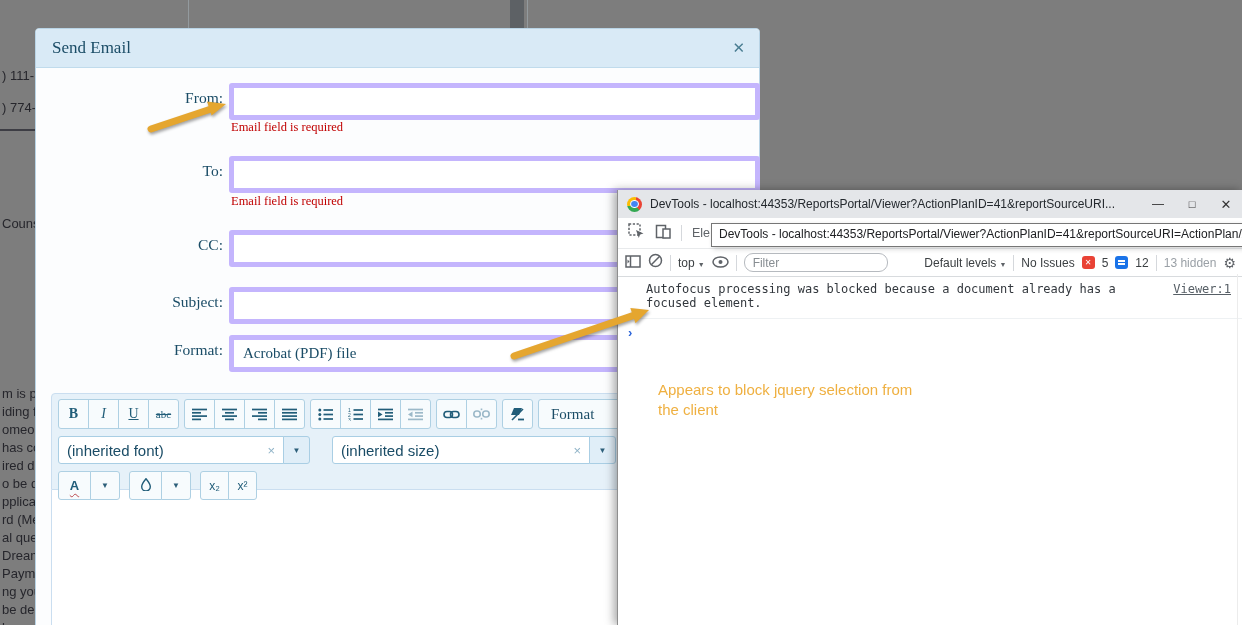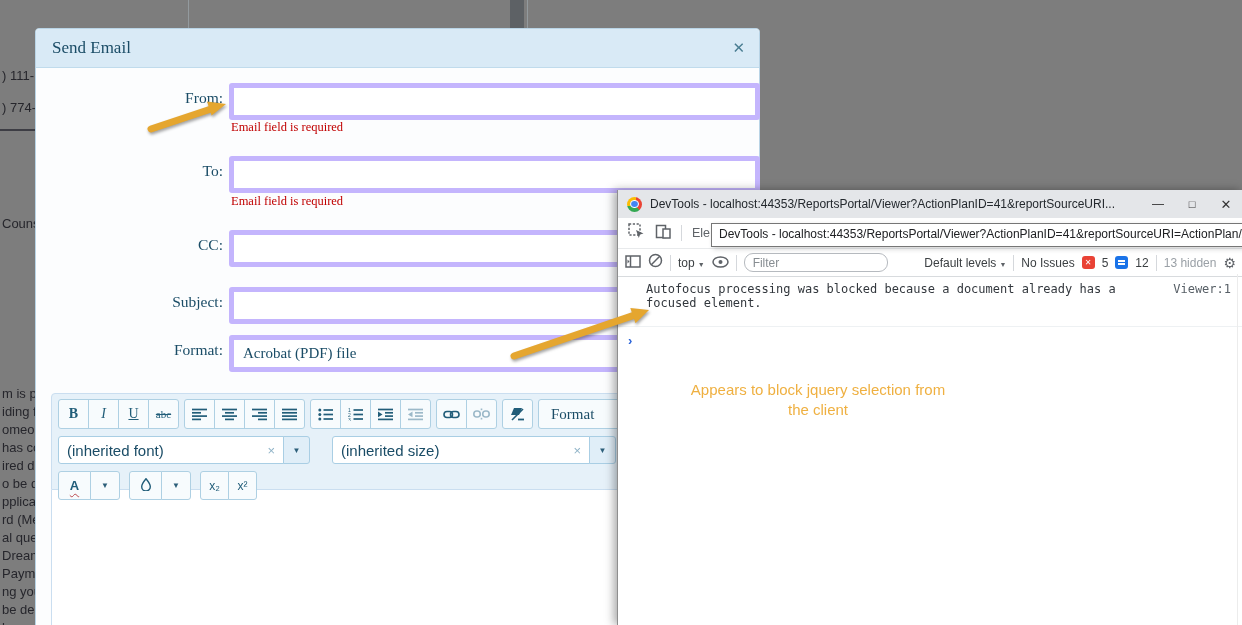--- a/index.html
+++ b/index.html
@@ -93,31 +93,31 @@
     font-size:12px;color:#3c4043;padding:1px 8px;outline:none;}
   .dt-filter::placeholder{color:#878d92;}
   .badge{width:13px;height:13px;border-radius:3px;display:flex;align-items:center;
     justify-content:center;color:#fff;font-size:8px;flex:none;}
   .badge.err{background:#e94235;}
   .badge.msg{background:#1a73e8;position:relative;}
   .badge.msg::after{content:"";position:absolute;left:3px;right:3px;top:4px;height:1.5px;
     background:#fff;box-shadow:0 3px 0 #fff;}
   .hidden-txt{font-size:12px;color:#9aa0a6;white-space:nowrap;}
   .gear{font-size:14px;color:#5f6368;cursor:pointer;}
-  .console-row{display:flex;align-items:flex-start;padding:5px 12px 16px 28px;
+  .console-row{display:flex;align-items:flex-start;padding:5px 12px 8px 28px;
     border-bottom:1px solid #eef1f3;}
   .console-msg{width:540px;font-family:"DejaVu Sans Mono","Liberation Mono",monospace;
     font-size:12px;line-height:14px;color:#32373d;}
   .console-link{margin-left:auto;font-family:"DejaVu Sans Mono","Liberation Mono",monospace;
-    font-size:12px;color:#575f66;cursor:pointer;}
+    font-size:12px;color:#575f66;text-decoration:underline;cursor:pointer;}
   .prompt{padding:6px 0 0 10px;color:#2b64d9;font-size:13px;font-weight:bold;}
   .console-scroll-line{position:absolute;right:5px;top:84px;bottom:0;width:1px;background:#ececec;}
 
   
-  .annotation{position:absolute;left:40px;top:190px;width:320px;text-align:center;
+  .annotation{position:absolute;left:40px;top:190px;width:320px;
     font-size:15px;line-height:20px;color:#efb041;}
   .arrows{position:absolute;inset:0;z-index:40;pointer-events:none;}
   .arrows g{filter:drop-shadow(1.5px 2px 1.5px rgba(50,50,50,.45));}
 </style>
 </head>
 <body>
 
 <div class="screen">
 
   <div>

